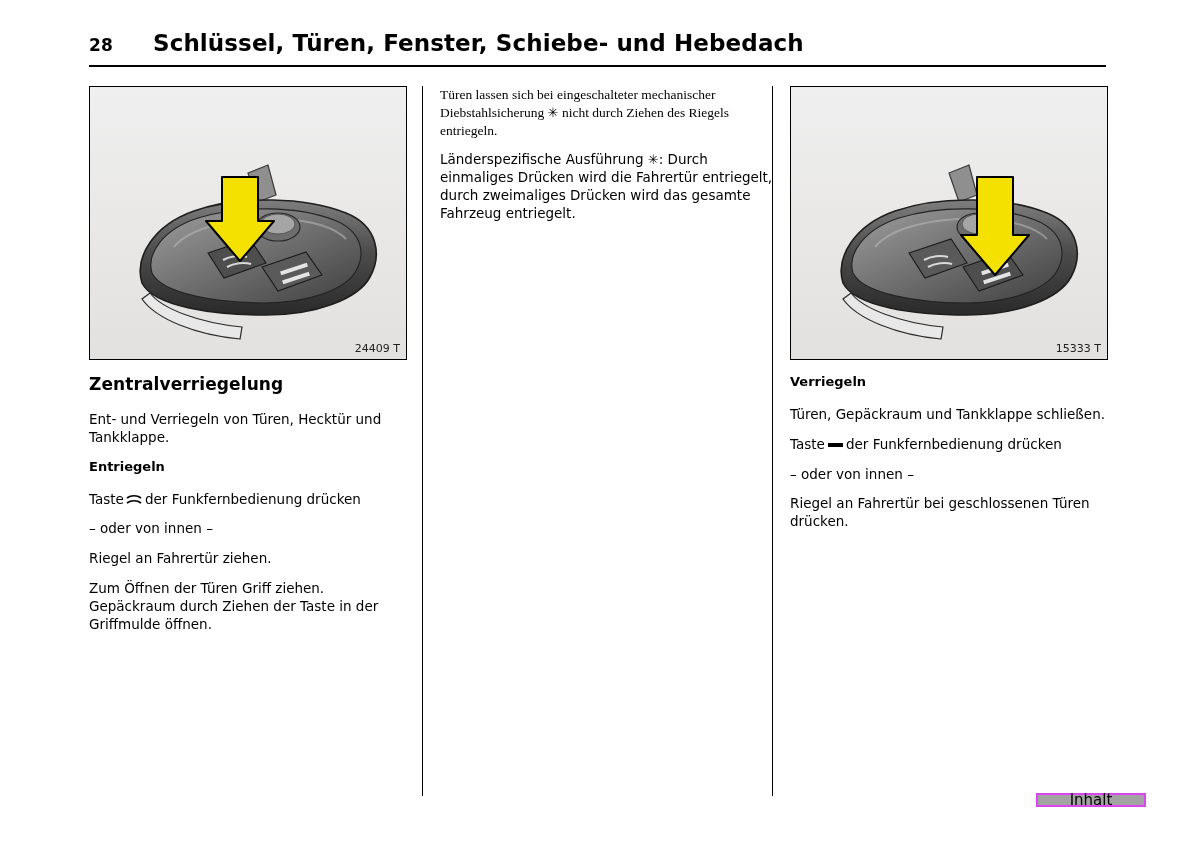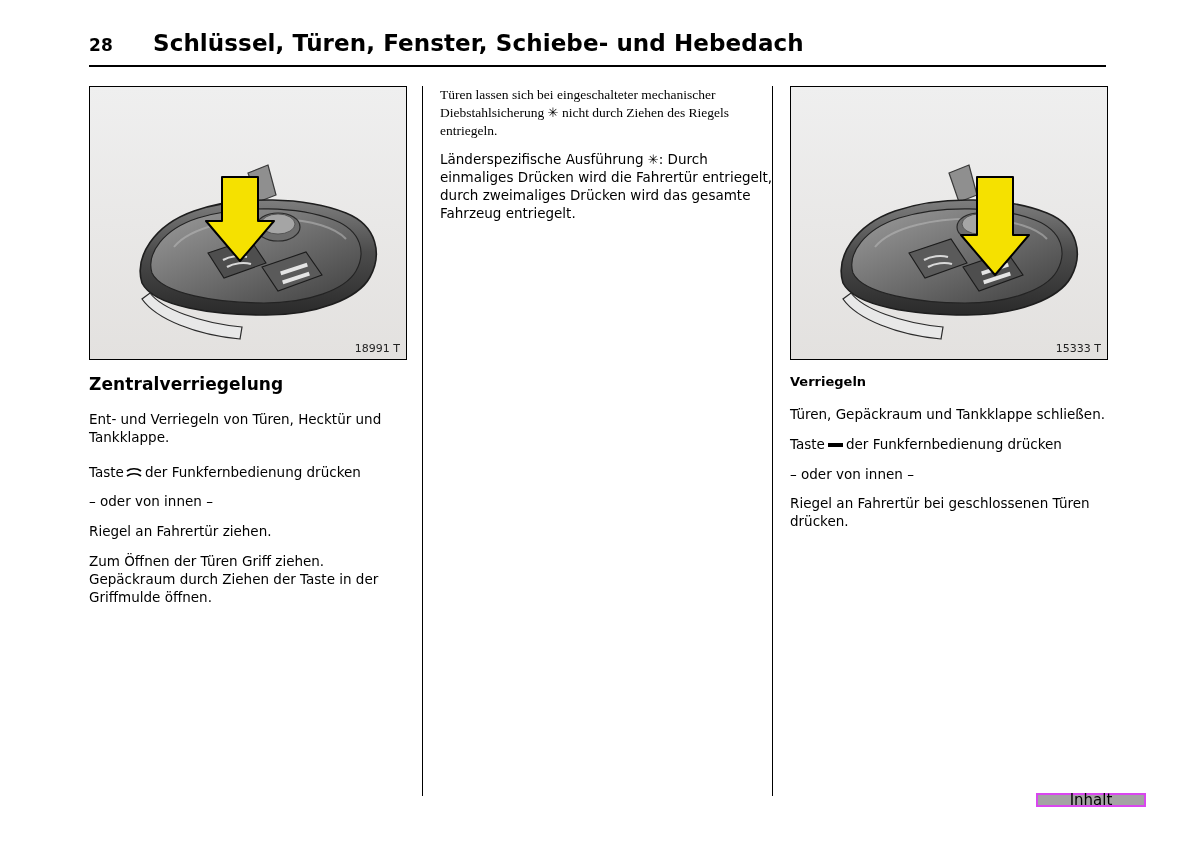--- a/index.html
+++ b/index.html
@@ -218,26 +218,27 @@
           <rect x="190" y="180" width="28" height="4" fill="#e4e4e4" transform="rotate(-18 204 182)"></rect>
           <rect x="192" y="189" width="28" height="4" fill="#e4e4e4" transform="rotate(-18 206 191)"></rect>
         </g>
 
         <path d="M60 206 C72 222 110 236 152 240 L150 252 C106 248 66 232 52 212 Z" fill="#e8e8e8" stroke="#2b2b2b" stroke-width="1.2"></path>
 
         <g>
           <path d="M132 90 L168 90 L168 134 L184 134 L150 174 L116 134 L132 134 Z" fill="#f5e100" stroke="#000000" stroke-width="2" stroke-linejoin="round"></path>
         </g>
       </svg>
-      <div class="figcode">18991 T</div>
+      <div class="figcode">24409 T</div>
     </div>
 
     <h2 class="section">Zentralverriegelung</h2>
     <p class="body tight">Ent- und Verriegeln von Türen, Hecktür und Tankklappe.</p>
 
+    <h3 class="sub">Entriegeln</h3>
     <p class="body tight">
       <span>Taste</span><span class="btn-unlock-glyph">
         <svg width="17" height="12" viewBox="0 0 17 12">
           <path d="M1 4 C5 1 11 1 15 4" fill="none" stroke="#000" stroke-width="1.7"></path>
           <path d="M1 9 C5 6 11 6 15 9" fill="none" stroke="#000" stroke-width="1.7"></path>
         </svg>
       </span><span>der Funkfernbedienung drücken</span>
     </p>
 
     <p class="body gap">– oder von innen –</p>

